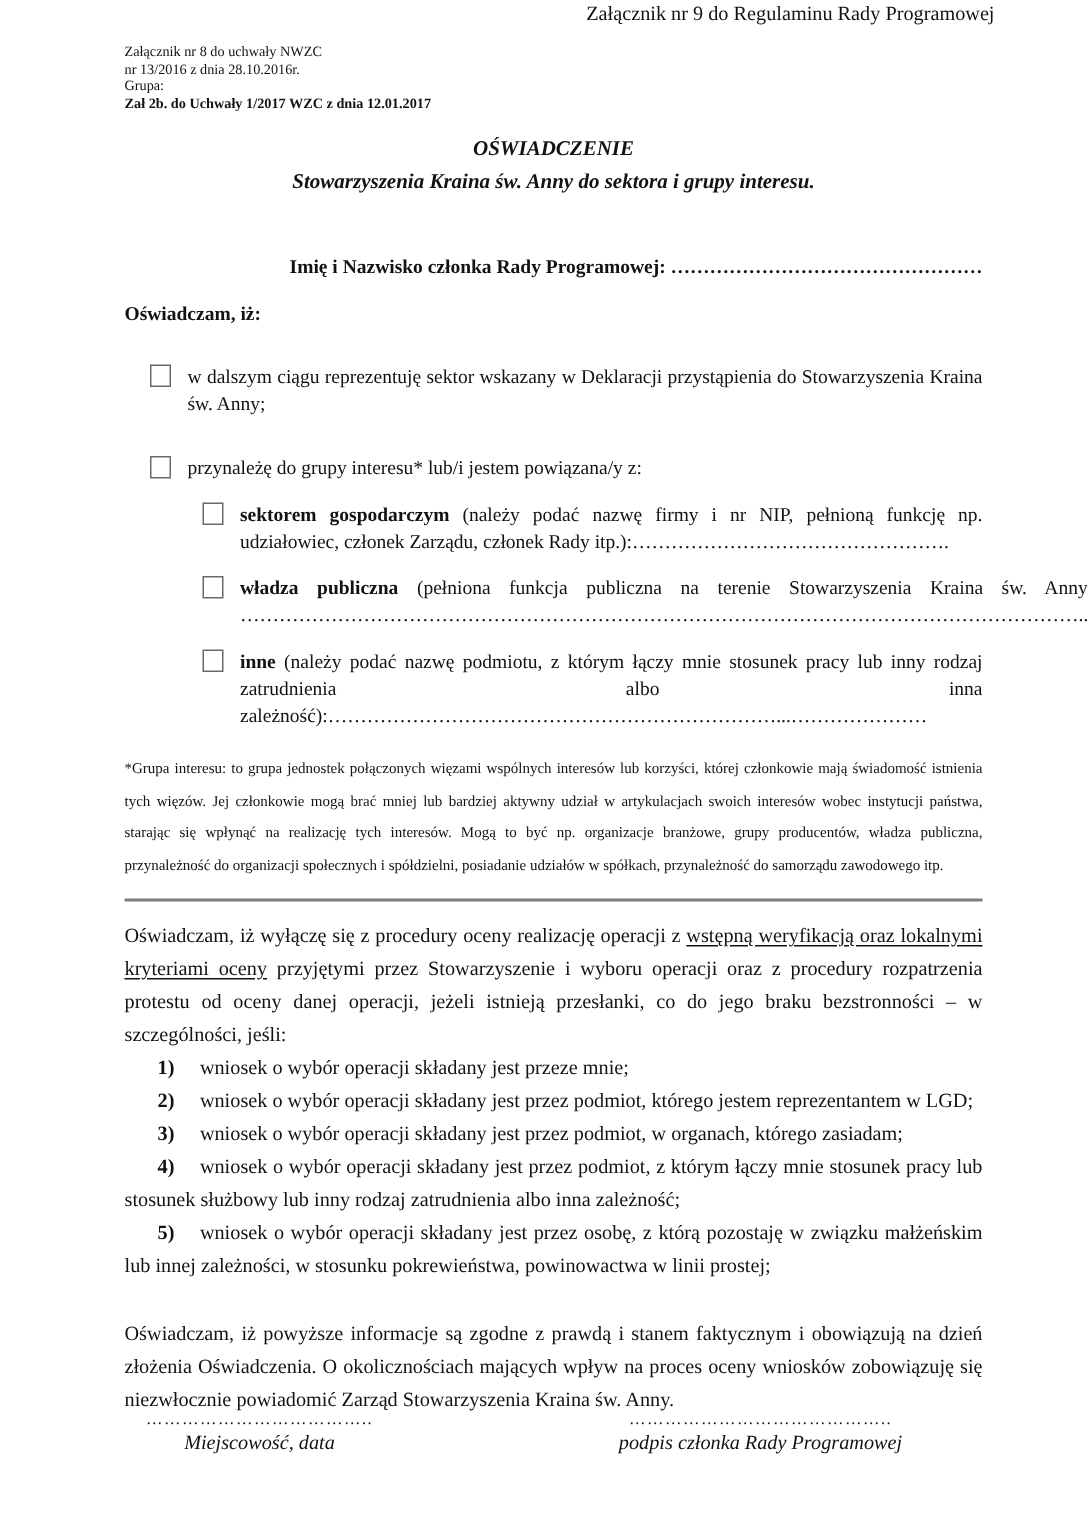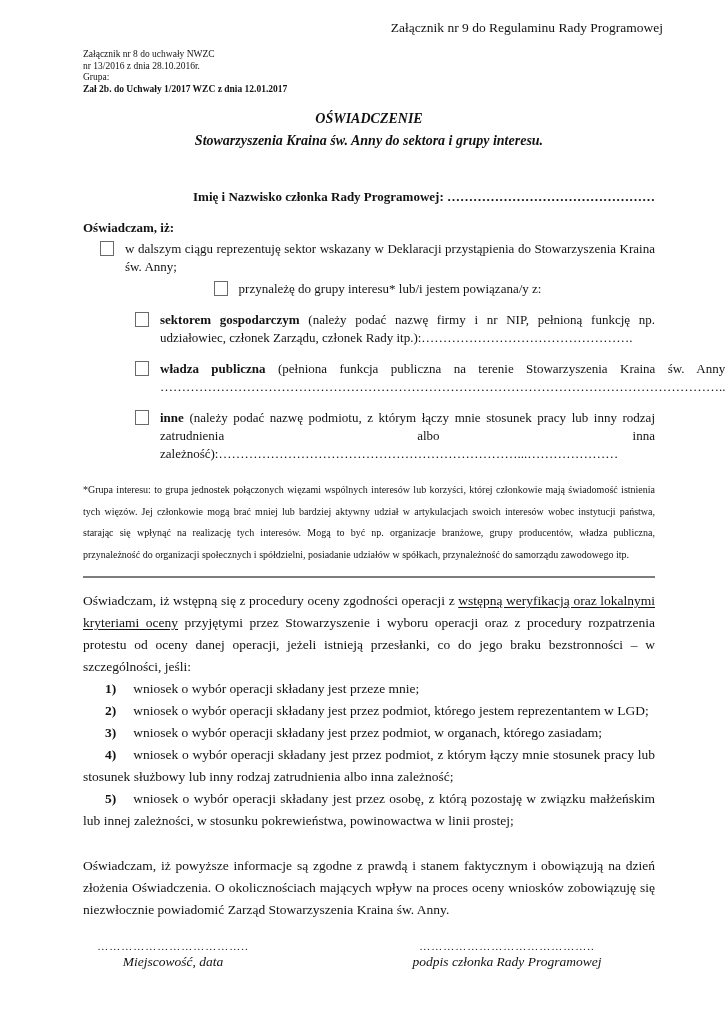--- a/index.html
+++ b/index.html
@@ -3,41 +3,41 @@
 <meta charset="utf-8">
 <style>
   html,body{margin:0;padding:0;background:#fff;}
   .page{
     position:relative;
     width:725px;height:1024px;
     background:#ffffff;
     font-family:"Liberation Serif", serif;
     color:#121212;
     box-sizing:border-box;
-    padding:20px 70px 0 83px;
+    padding:1px 70px 0 83px;
     overflow:hidden;
   }
   .header-right{
     text-align:right;
     font-size:13.5px;
     line-height:16px;
     margin-right:-8px;
   }
   .ref-block{margin-top:13px;font-size:9.5px;line-height:11.5px;}
   .ref-block .bold{font-weight:bold;}
   .title-block{
     margin-top:13px;
     text-align:center;
     font-weight:bold;font-style:italic;
     font-size:14px;line-height:22px;
   }
   .name-line{margin:37px 0 0 17px;font-weight:bold;font-size:13px;text-align:right;}
   .declare-heading{margin:15px 0 0 0;font-weight:bold;font-size:13px;}
   .cb-row{display:flex;align-items:flex-start;}
-  .cb-row.lvl1{margin-left:17px;margin-top:4px;justify-content:center;}
+  .cb-row.lvl1{margin-left:17px;margin-top:25px;}
   .cb-row.lvl2{margin-left:52px;margin-top:13px;}
   .cbox{
     flex:0 0 auto;
     width:12px;height:13px;
     border:1px solid #6a6a6a;
     background:#fff;
     margin:1px 11px 0 0;
   }
   .cb-text{margin:0;font-size:13px;line-height:18px;text-align:justify;}
   .cb-text .lead{font-weight:bold;}
@@ -123,21 +123,21 @@
 
   <div class="cb-row lvl2">
     <span class="cbox"></span>
     <p class="cb-text"><span class="lead">inne</span><span> (należy podać nazwę podmiotu, z którym łączy mnie stosunek pracy lub inny rodzaj zatrudnienia albo inna zależność):……………………………………………………………...…………………</span></p>
   </div>
 
   <p class="footnote">*Grupa interesu: to grupa jednostek połączonych więzami wspólnych interesów lub korzyści, której członkowie mają świadomość istnienia tych więzów. Jej członkowie mogą brać mniej lub bardziej aktywny udział w artykulacjach swoich interesów wobec instytucji państwa, starając się wpłynąć na realizację tych interesów. Mogą to być np. organizacje branżowe, grupy producentów, władza publiczna, przynależność do organizacji społecznych i spółdzielni, posiadanie udziałów w spółkach, przynależność do samorządu zawodowego itp.</p>
 
   <hr class="divider">
 
-  <p class="para"><span>Oświadczam, iż wstępną się z procedury oceny zgodności operacji z </span><u>wstępną weryfikacją oraz lokalnymi kryteriami oceny</u><span> przyjętymi przez Stowarzyszenie i wyboru operacji oraz z procedury rozpatrzenia protestu od oceny danej operacji, jeżeli istnieją przesłanki, co do jego braku bezstronności – w szczególności, jeśli:</span></p>
+  <p class="para"><span>Oświadczam, iż wyłączę się z procedury oceny realizację operacji z </span><u>wstępną weryfikacją oraz lokalnymi kryteriami oceny</u><span> przyjętymi przez Stowarzyszenie i wyboru operacji oraz z procedury rozpatrzenia protestu od oceny danej operacji, jeżeli istnieją przesłanki, co do jego braku bezstronności – w szczególności, jeśli:</span></p>
 
   <p class="list-item"><span class="num">1)</span><span>wniosek o wybór operacji składany jest przeze mnie;</span></p>
   <p class="list-item"><span class="num">2)</span><span>wniosek o wybór operacji składany jest przez podmiot, którego jestem reprezentantem w LGD;</span></p>
   <p class="list-item"><span class="num">3)</span><span>wniosek o wybór operacji składany jest przez podmiot, w organach, którego zasiadam;</span></p>
   <p class="list-item"><span class="num">4)</span><span>wniosek o wybór operacji składany jest przez podmiot, z którym łączy mnie stosunek pracy lub stosunek służbowy lub inny rodzaj zatrudnienia albo inna zależność;</span></p>
   <p class="list-item"><span class="num">5)</span><span>wniosek o wybór operacji składany jest przez osobę, z którą pozostaję w związku małżeńskim lub innej zależności, w stosunku pokrewieństwa, powinowactwa w linii prostej;</span></p>
 
   <p class="para closing">Oświadczam, iż powyższe informacje są zgodne z prawdą i stanem faktycznym i obowiązują na dzień złożenia Oświadczenia. O okolicznościach mających wpływ na proces oceny wniosków zobowiązuję się niezwłocznie powiadomić Zarząd Stowarzyszenia Kraina św. Anny.</p>
 
   <div class="signatures">

